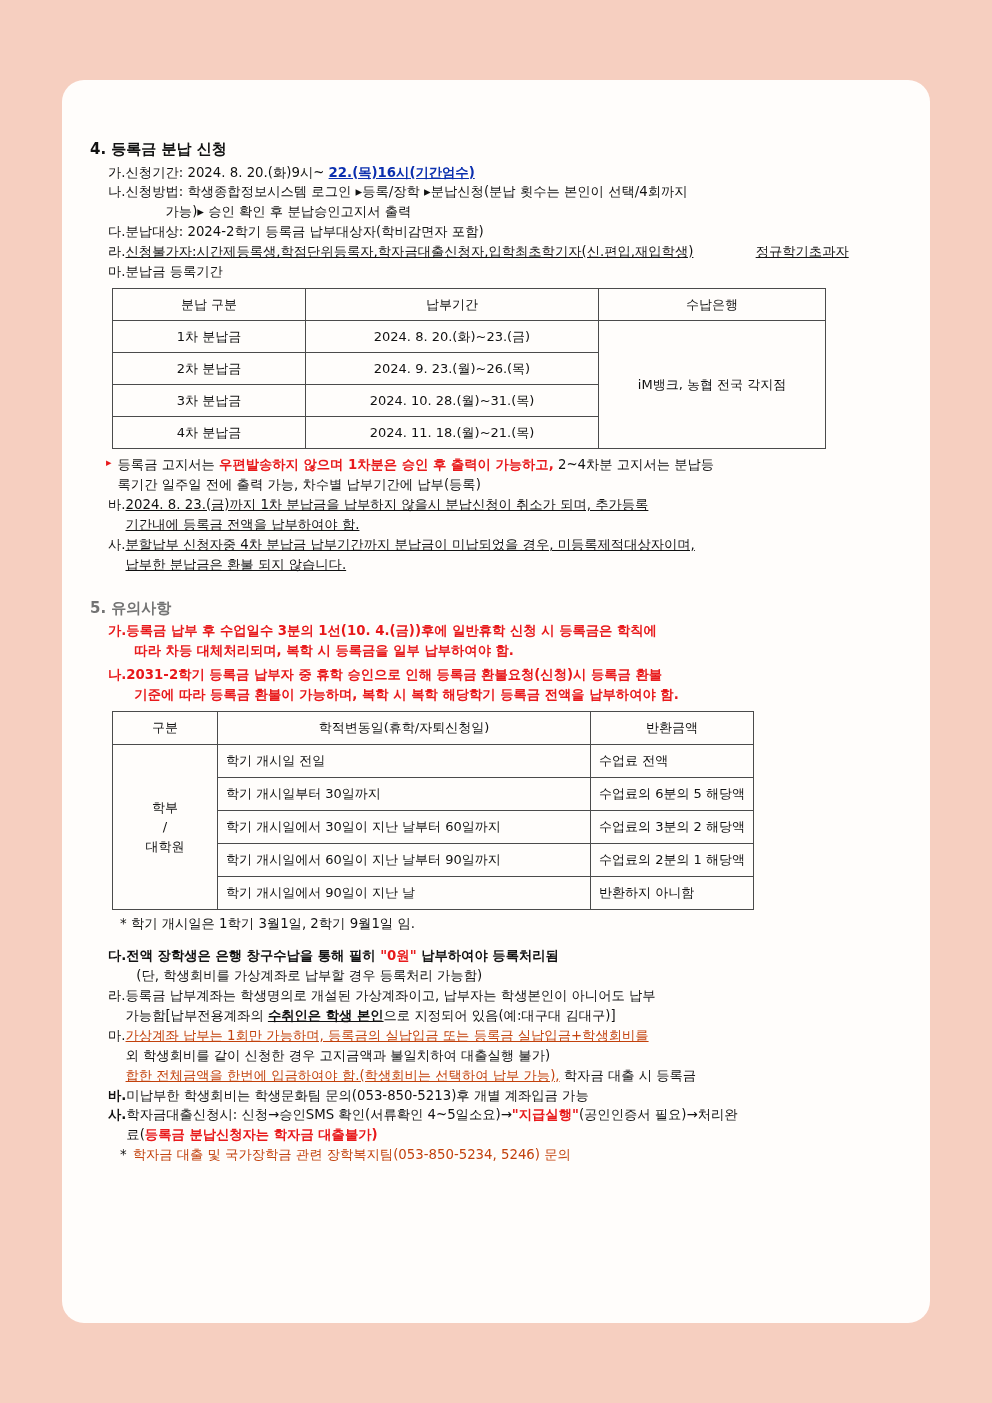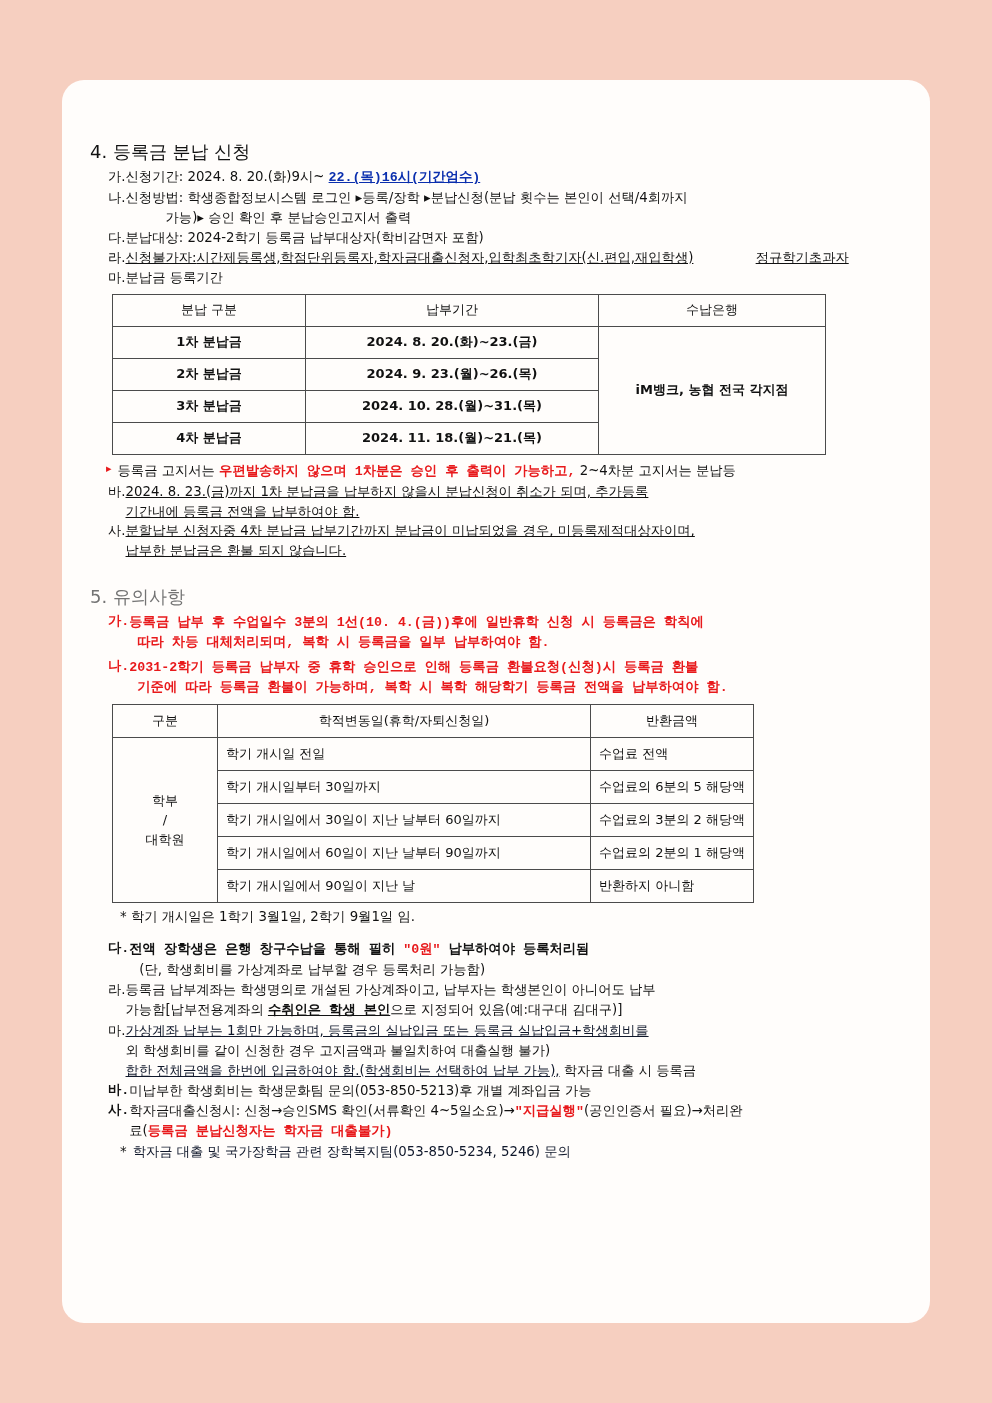--- a/index.html
+++ b/index.html
@@ -28,28 +28,28 @@
     top: 58px;
     width: 812px;
     font-size: 13.3px;
     line-height: 1.5;
     color: #111;
   }
   
   .row { display: flex; align-items: flex-start; }
   .lbl { flex: 0 0 auto; white-space: pre; }
   .txt { flex: 1 1 auto; }
-  .b { font-weight: bold; font-family: Liberation Mono, monospace; }
+  .b { font-weight: bold; }
   .u { text-decoration: underline; }
   .red { color: #e8191b; }
   .blue { color: #0b2fae; }
-  .navy { color: #0f172a; }
+  .navy { color: #c2410c; }
   .sec-title {
-    font-weight: normal;
-    font-size: 18px;
+    font-weight: bold;
+    font-size: 15px;
     margin-bottom: 2px;
   }
   .sec-title.red { color: #737373; }
   .indent1 { padding-left: 18px; }
   .indent2 { padding-left: 40px; }
   .indent3 { padding-left: 58px; }
   .gap { height: 12px; }
   .bigcap { height: 22px; }
 
   
@@ -62,21 +62,21 @@
     padding: 3px 6px;
     text-align: center;
     font-weight: normal;
     color: #111;
   }
   .tbl1 {
     margin: 6px 0 6px 22px;
     width: 714px;
   }
   .tbl1 th { height: 25px; }
-  .tbl1 td { height: 25px; font-weight: bold; }
+  .tbl1 td { height: 25px; }
   .tbl2 {
     margin: 6px 0 4px 22px;
     width: 642px;
   }
   .tbl2 th, .tbl2 td { height: 26px; }
   .tbl2 .lcell { text-align: left; padding-left: 8px; }
   .bullet-tri { font-size: 11px; }
   .star { padding-left: 30px; }
 </style>
 </head>
@@ -149,20 +149,21 @@
         <td>4차 분납금</td>
         <td>2024. 11. 18.(월)~21.(목)</td>
       </tr>
     </tbody>
       </table>
 
     <div class="row" style="padding-left:16px">
       <span class="lbl red bullet-tri" style="padding-right:6px">▸</span>
       <span class="txt">
         <span>등록금 고지서는 </span><span class="b red">우편발송하지 않으며 1차분은 승인 후 출력이 가능하고,</span><span> 2~4차분 고지서는 분납등</span>
+        <div>록기간 일주일 전에 출력 가능, 차수별 납부기간에 납부(등록)</div>
       </span>
     </div>
 
     <div class="row indent1">
       <span class="lbl">바.</span>
       <span class="txt">
         <span class="u">2024. 8. 23.(금)까지 1차 분납금을 납부하지 않을시 분납신청이 취소가 되며, 추가등록</span>
         <div class="u">기간내에 등록금 전액을 납부하여야 함.</div>
       </span>
     </div>

